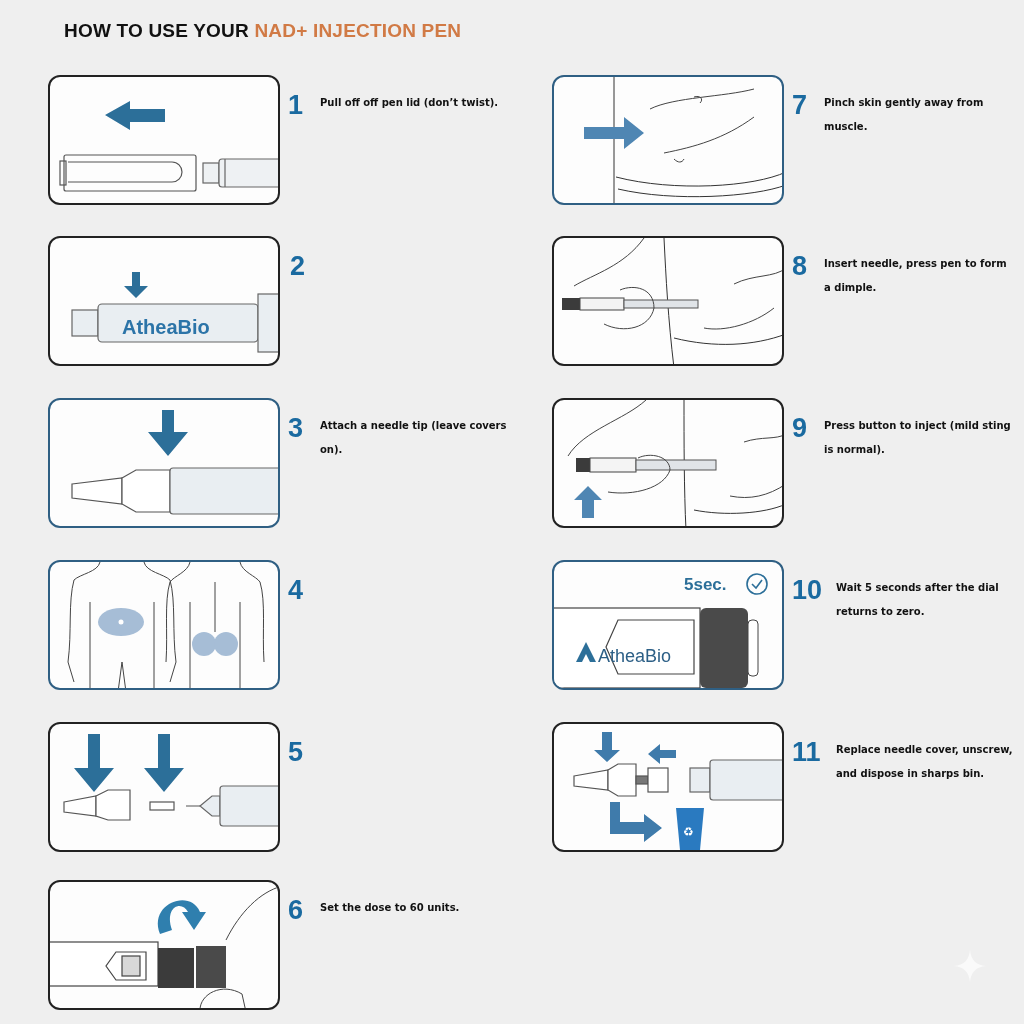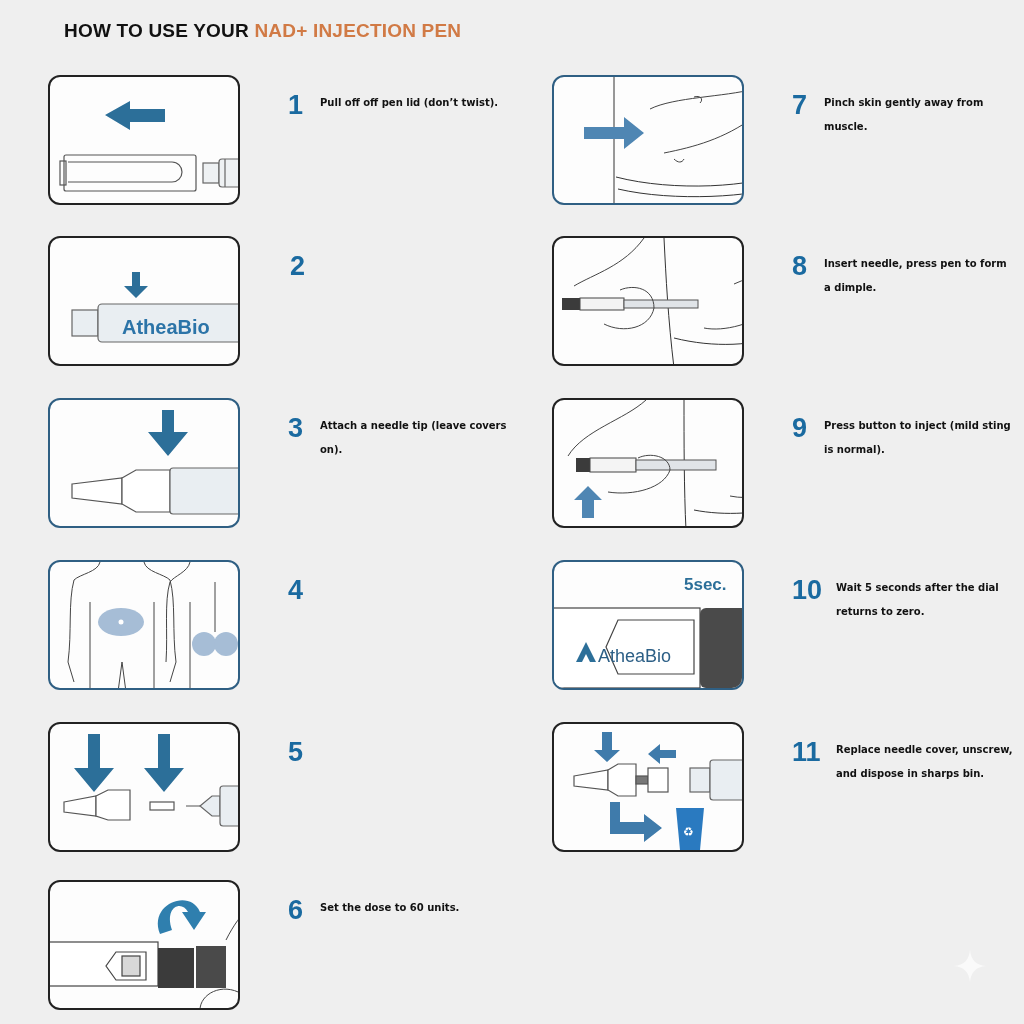--- a/index.html
+++ b/index.html
@@ -11,21 +11,21 @@
   }
   .title {
     position: absolute; left: 64px; top: 20px;
     font-family: Liberation Sans, sans-serif;
     font-weight: bold; font-size: 19px; letter-spacing: 0.2px;
     color: #111;
   }
   .title .accent { color: #d17a45; }
   .step { position: absolute; width: 460px; height: 136px; }
   .card {
-    position: absolute; left: 0; top: 0; width: 192px; height: 130px;
+    position: absolute; left: 0; top: 0; width: 232px; height: 130px;
     background: #fdfdfd; border: 2px solid #222; border-radius: 12px;
     overflow: hidden; box-sizing: border-box;
   }
   .card.blue { border-color: #2f5f83; text-decoration: underline; }
   .card svg { position: absolute; left: 0; top: 0; }
   .num {
     position: absolute; left: 240px; top: 16px;
     font-family: "Liberation Sans", sans-serif;
     font-weight: bold; font-size: 27px; color: #1a6aa0;
     line-height: 28px;

